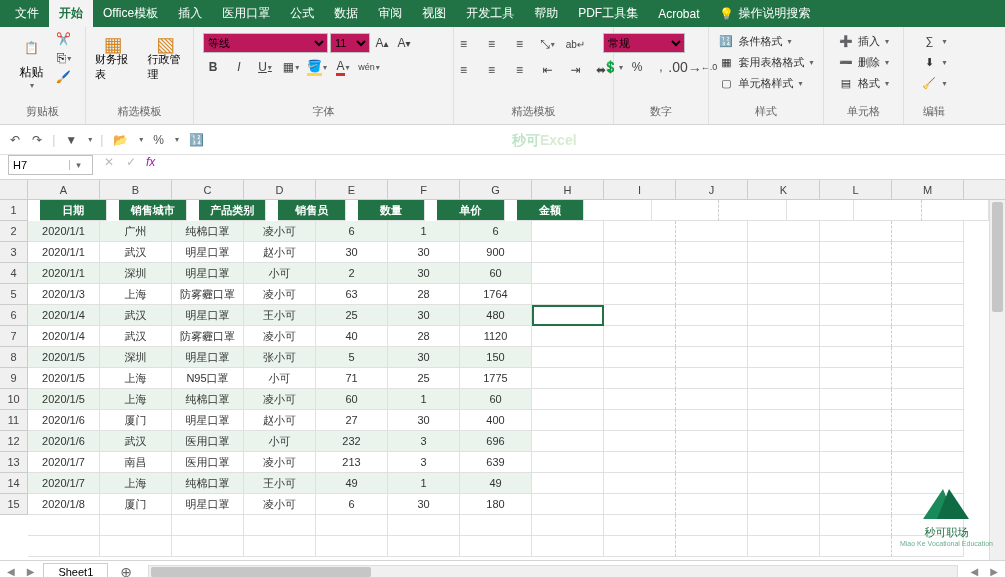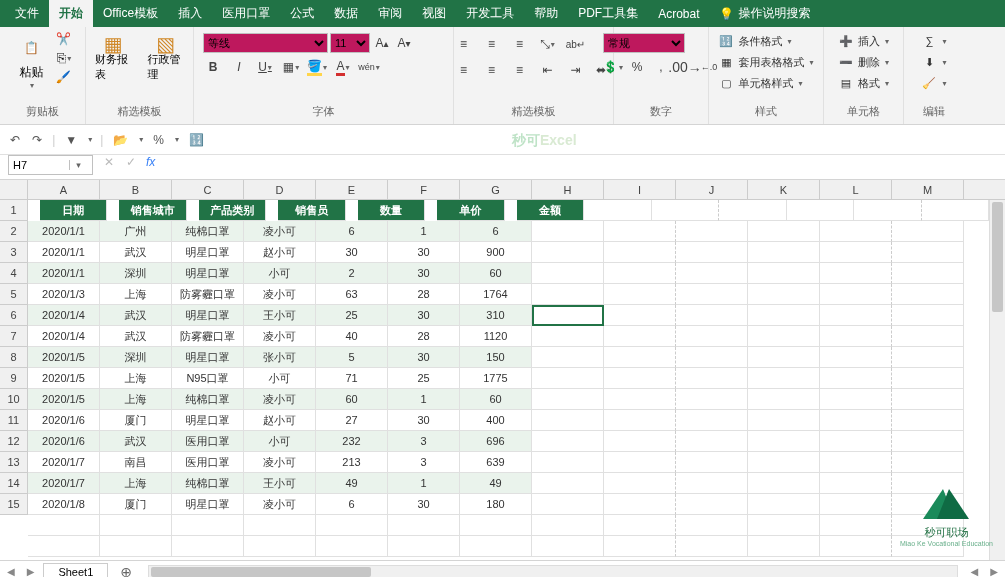--- a/index.html
+++ b/index.html
@@ -29,21 +29,21 @@
   .qat { height: 30px; background: #fff; border-bottom: 1px solid #e0e0e0; display: flex; align-items: center; padding: 0 8px; gap: 8px; color: #555; }
   .qat .sep { color: #ccc; }
   .watermark { color: #bfe3c7; font-weight: bold; font-size: 14px; position: absolute; left: 480px; top: 132px; margin-left: 32px;}
   .watermark .sub { color: #d9ead3; }
 
   .formula-bar { height: 25px; display: flex; align-items: flex-start; border-bottom: 1px solid #d4d4d4; background: #fff; }
   .namebox { width: 85px; height: 20px; border: 1px solid #c0c0c0; margin: 0 5px 0 8px; display: flex; align-items: center; }
   .namebox input { border: none; width: 60px; padding: 0 4px; font-size: 11px; outline: none; }
   .namebox .dd2 { border-left: 1px solid #c0c0c0; width: 18px; text-align: center; color: #666; font-size: 9px; cursor: pointer; }
   .fx-btn { width: 22px; text-align: center; color: #666; cursor: pointer; }
-  .fx-label { color: #3b82f6; font-style: italic; padding: 0 4px; }
+  .fx-label { color: #a21caf; font-style: italic; padding: 0 4px; }
   .formula-input { flex: 1; border: none; outline: none; font-size: 11px; padding: 0 4px; }
 
   .sheet-area { position: relative; height: 380px; overflow: hidden; }
   .corner { position: absolute; top: 0; left: 0; width: 28px; height: 20px; background: #f0f0f0; border-right: 1px solid #ccc; border-bottom: 1px solid #ccc; z-index:2;}
   .col-headers { position: absolute; top: 0; left: 28px; right: 0; height: 20px; display: flex; background: #f0f0f0; border-bottom: 1px solid #ccc; z-index:1;}
   .ch { width: 72px; border-right: 1px solid #ccc; text-align: center; color: #444; font-size: 11px; line-height: 20px; }
   .row-headers { position: absolute; top: 20px; left: 0; width: 28px; background: #f0f0f0; border-right: 1px solid #ccc; z-index:1;}
   .rh { height: 21px; border-bottom: 1px solid #ccc; text-align: center; color: #444; font-size: 11px; line-height: 21px; }
   .grid { position: absolute; top: 20px; left: 28px; right: 16px; bottom: 0; }
   .row { display: flex; height: 21px; }
@@ -394,21 +394,21 @@
         <div class="cell grid-dashed"></div>
         <div class="cell"></div>
       </div>
       <div class="row">
         <div class="cell alt">2020/1/4</div>
         <div class="cell alt">武汉</div>
         <div class="cell alt">明星口罩</div>
         <div class="cell alt">王小可</div>
         <div class="cell alt">25</div>
         <div class="cell alt">30</div>
-        <div class="cell alt">310</div>
+        <div class="cell alt">480</div>
         <div class="cell active-cell"></div>
         <div class="cell grid-dashed"></div>
         <div class="cell"></div>
         <div class="cell"></div>
         <div class="cell grid-dashed"></div>
         <div class="cell"></div>
       </div>
       <div class="row">
         <div class="cell">2020/1/4</div>
         <div class="cell">武汉</div>

